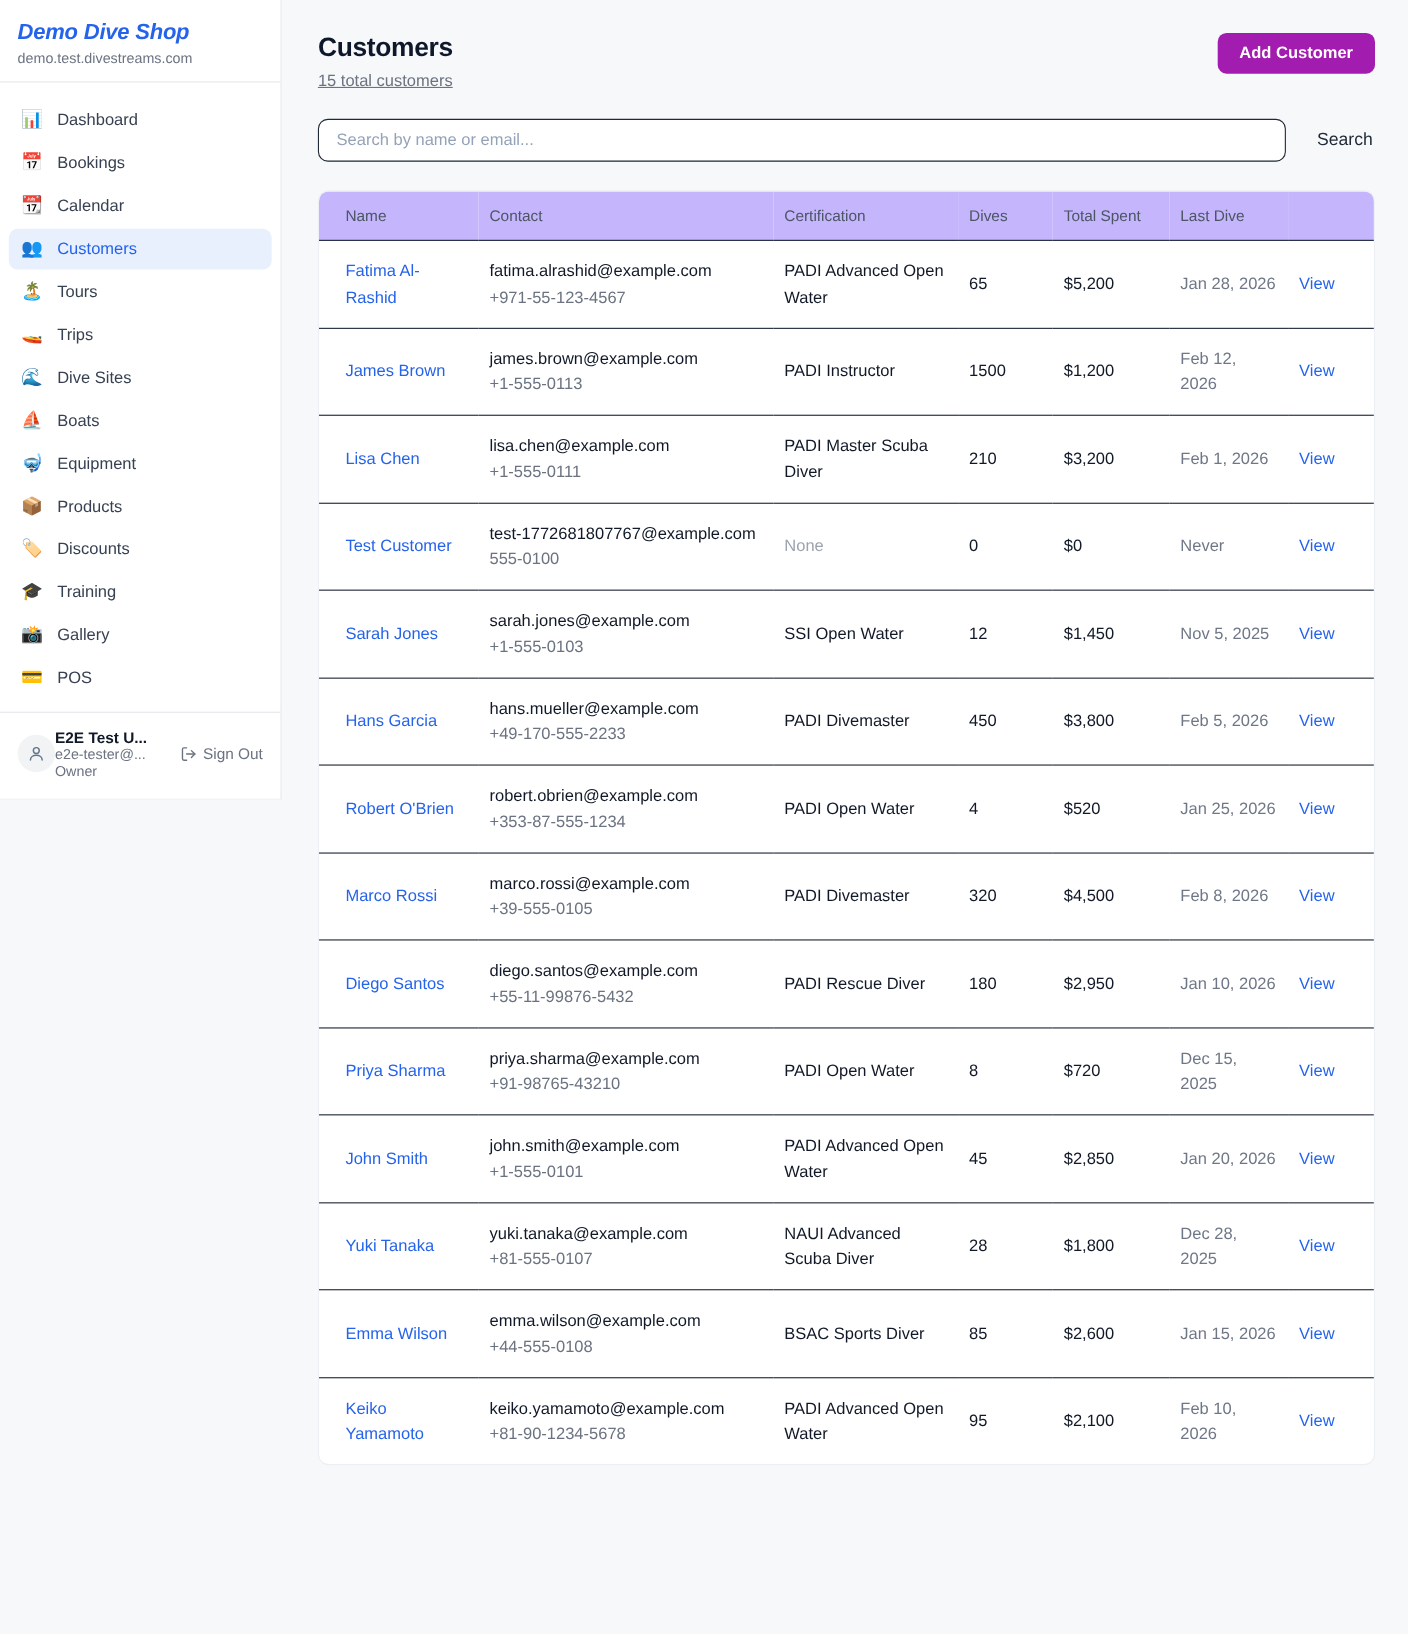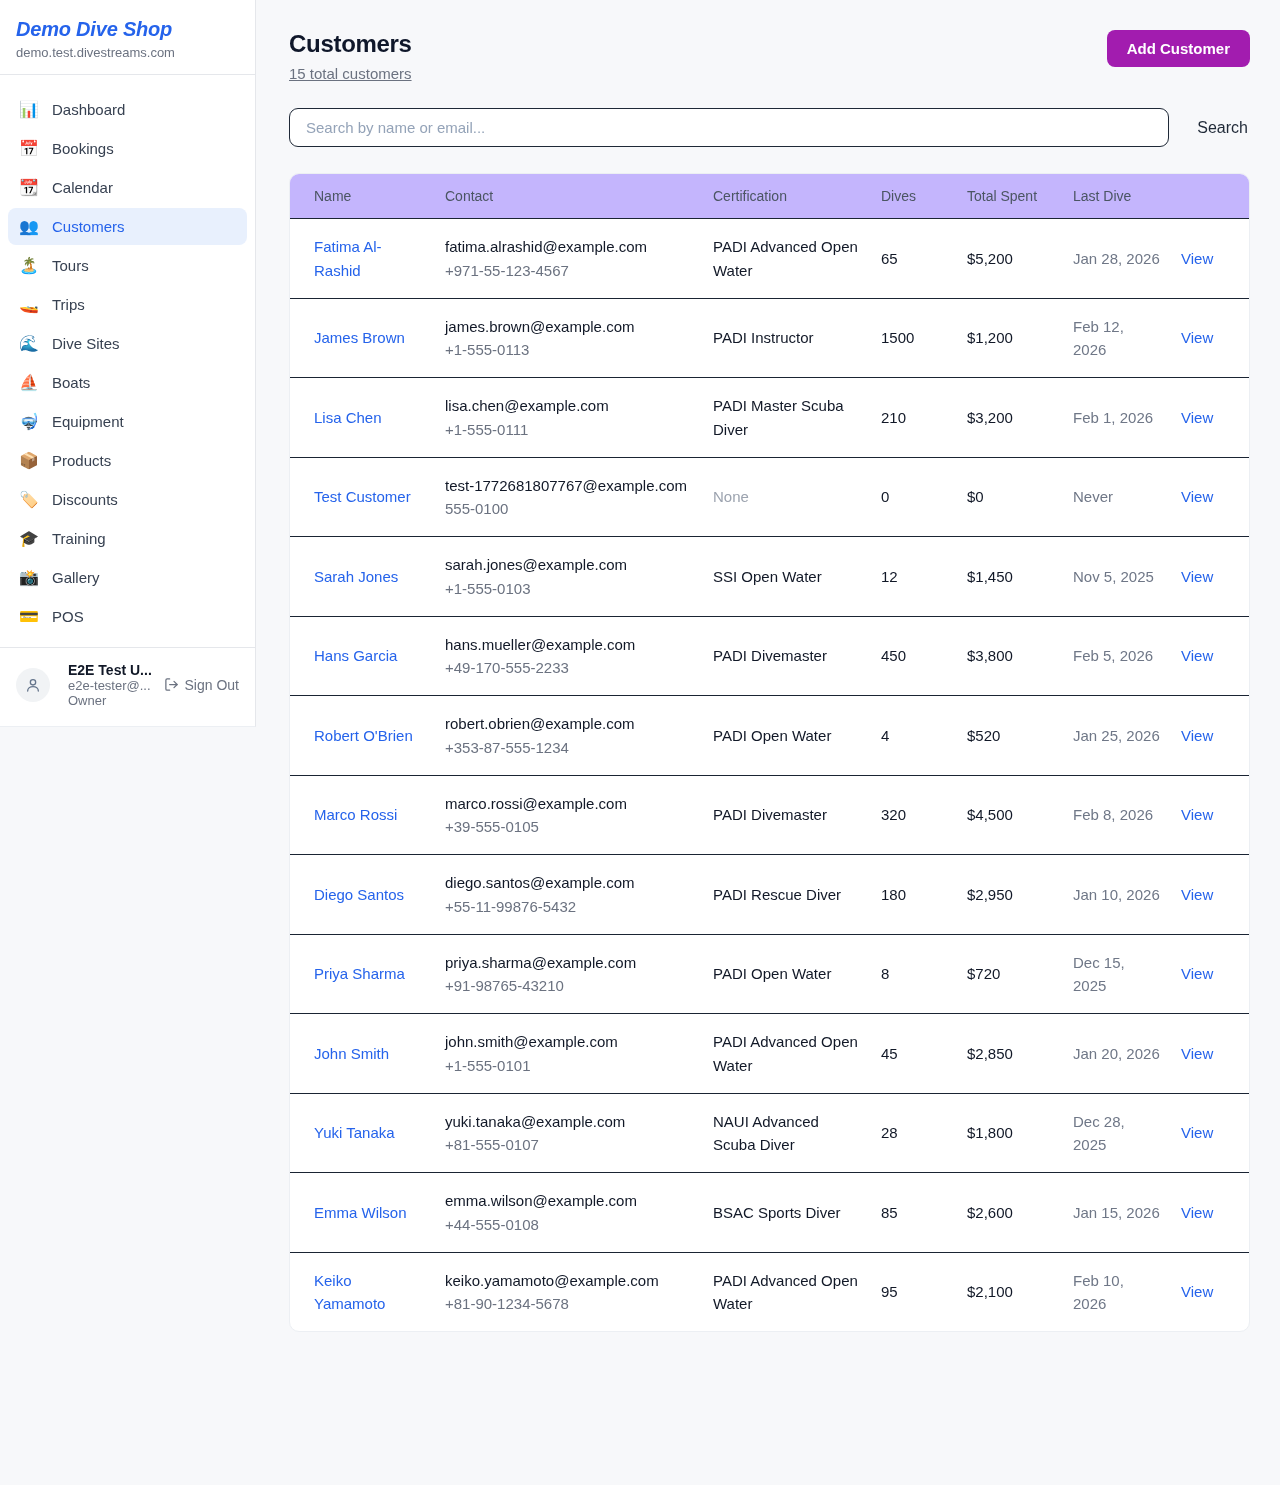--- a/index.html
+++ b/index.html
@@ -28,33 +28,33 @@
     display: flex; align-items: center; gap: 12px;
     padding: 10px 10px; margin: 2px 0;
     border-radius: 8px; cursor: pointer;
     color: #374151; font-size: 15px;
   }
   .nav-item .nav-icon { width: 22px; text-align: center; font-size: 16px; line-height: 1; }
   .nav-item.active { background: #e8f0fd; color: #2563eb; }
   .sidebar-footer {
     border-top: 1px solid #e5e7eb;
     padding: 14px 16px 18px 16px;
-    display: flex; align-items: center; gap: 18px;
+    display: flex; align-items: center; gap: 0;
   }
   .avatar {
     width: 34px; height: 34px; border-radius: 50%;
     background: #f1f3f5; color: #64748b;
     display: flex; align-items: center; justify-content: center;
     flex-shrink: 0;
   }
   .user-info { min-width: 0; flex: 1; }
   .user-name { font-size: 14px; font-weight: 700; color: #111827; white-space: nowrap; }
   .user-email, .user-role { font-size: 13px; color: #6b7280; white-space: nowrap; }
   .signout {
-    display: flex; align-items: flex-start; gap: 6px;
+    display: flex; align-items: flex-end; gap: 6px;
     color: #6b7280; font-size: 14px; cursor: pointer; flex-shrink: 0;
   }
   .signout svg { display: block; }
 
   
   .main { flex: 1; padding: 30px 30px 26px 33px; min-width: 0; }
   .page-header { display: flex; align-items: flex-start; justify-content: space-between; }
   .page-title { font-size: 24px; font-weight: 800; color: #0f172a; letter-spacing: -0.3px; }
   .page-subtitle { font-size: 15px; color: #6b7280; margin-top: 7px; text-decoration: underline; }
   .btn-primary {

